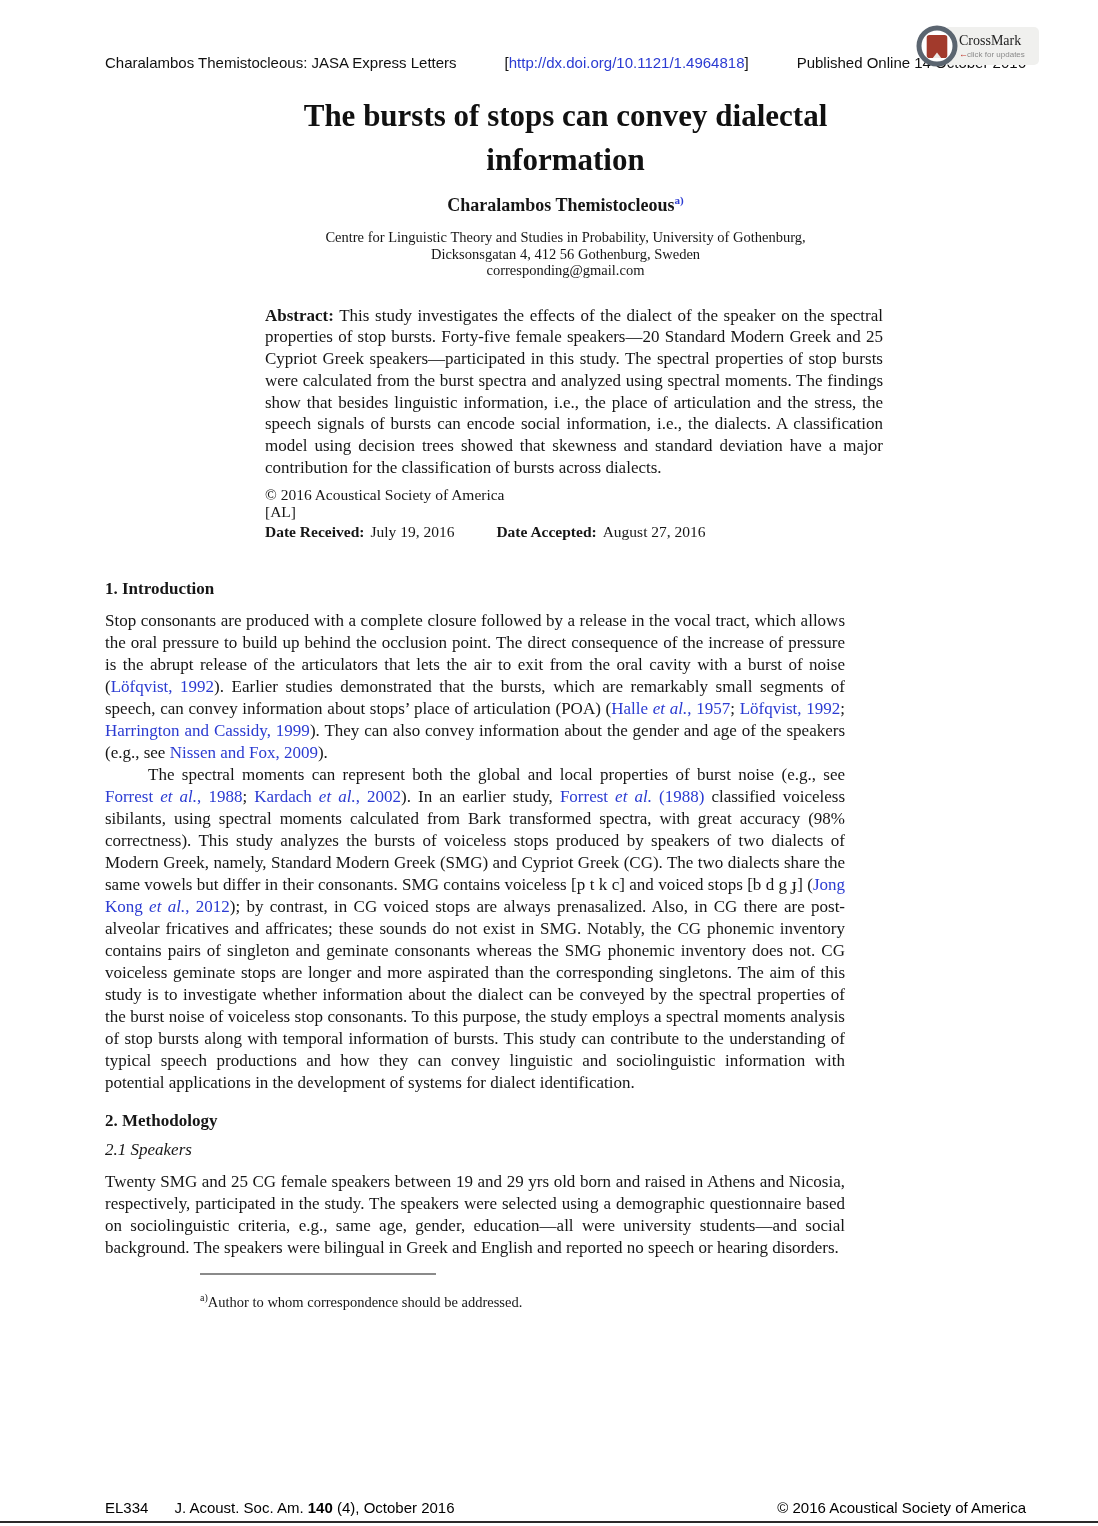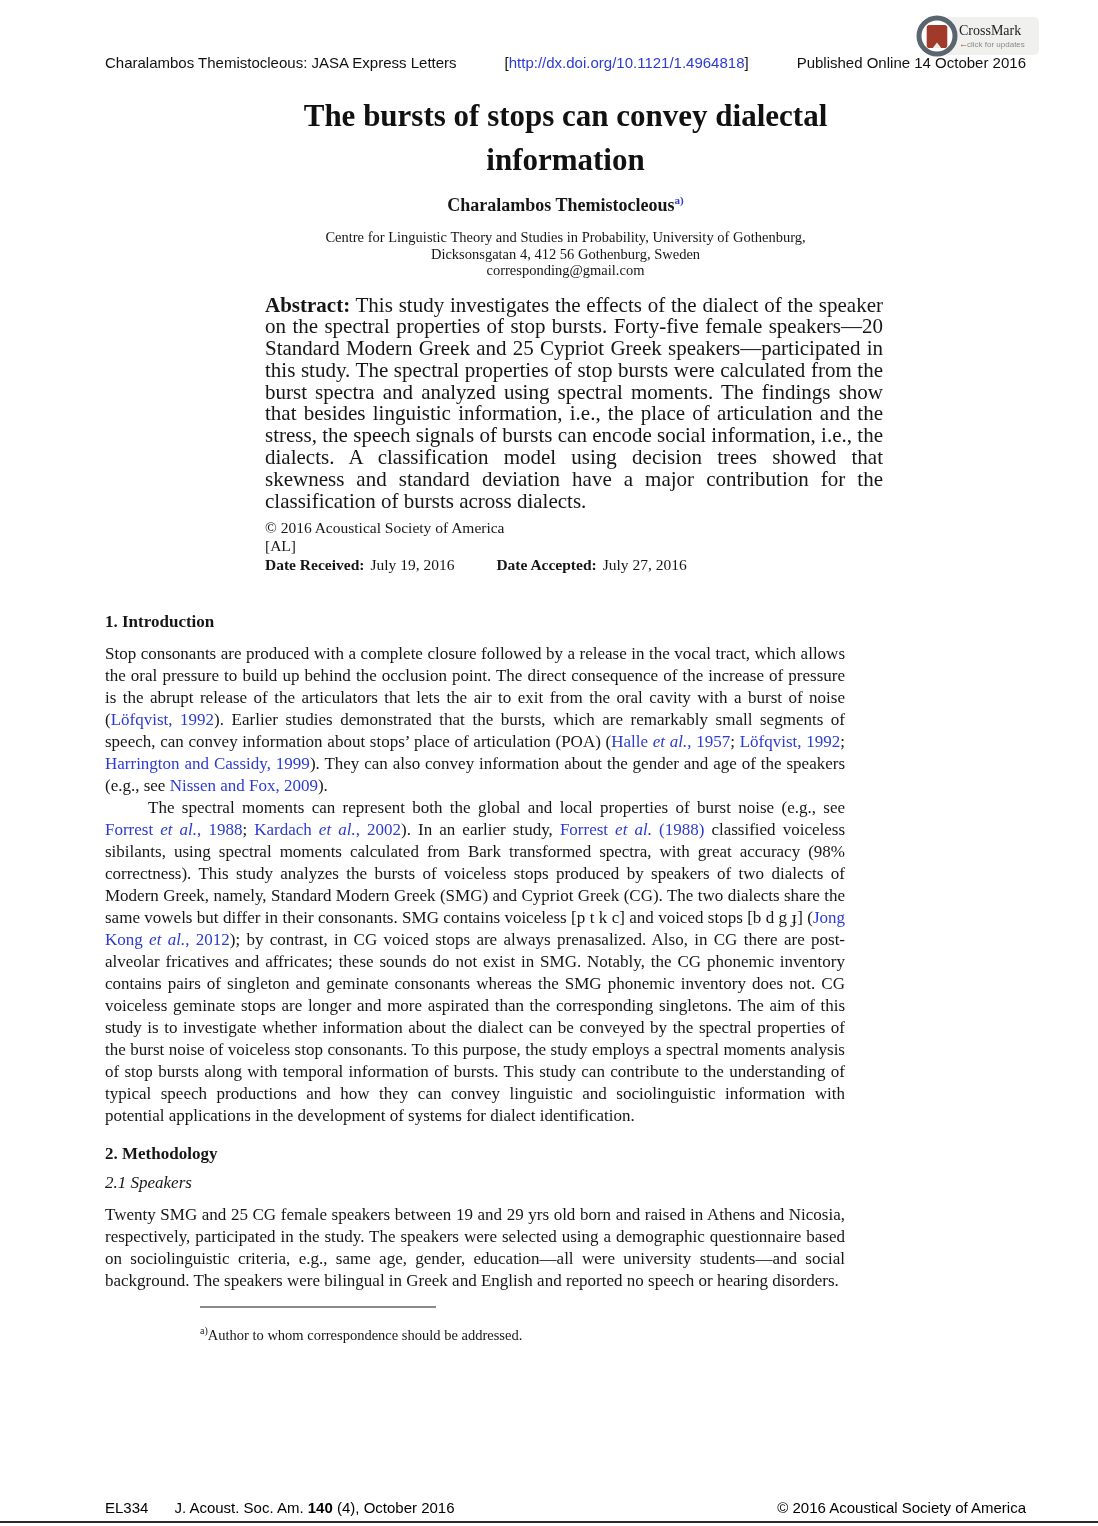--- a/index.html
+++ b/index.html
@@ -23,40 +23,40 @@
   .header-row{
     margin-top:54px;
     display:flex;justify-content:space-between;align-items:baseline;
     font-family:"Liberation Sans","DejaVu Sans",sans-serif;
     font-size:15px;line-height:18px;color:#111;
   }
   .doi-wrap{white-space:nowrap;}
   .doi-wrap a{color:var(--link);text-decoration:none;}
 
   
-  .crossmark{position:absolute;top:12px;right:56px;width:128px;height:48px;}
+  .crossmark{position:absolute;top:22px;right:56px;width:128px;height:48px;}
   .cm-title{font-family:"Liberation Serif","DejaVu Serif",serif;font-size:14px;fill:#222;}
   .cm-sub{font-family:"Liberation Sans","DejaVu Sans",sans-serif;font-size:8px;fill:#8a8a8a;}
   .cm-arrow{font-family:"Liberation Sans","DejaVu Sans",sans-serif;font-size:9px;fill:#c13b2f;}
 
   
   .title{
     margin:22px auto 0 auto;max-width:650px;
     font-size:31px;line-height:44px;font-weight:bold;
     text-align:center;color:#111;
   }
   .author-line{margin-top:12px;text-align:center;font-size:18px;font-weight:bold;}
   .author-line sup{color:var(--link);font-size:11px;font-weight:bold;}
   .affiliation{margin-top:13px;text-align:center;font-size:14.5px;line-height:16.5px;}
 
   
   .abstract-block{margin-left:160px;width:618px;}
   .abstract-text{
-    margin-top:16px;
-    font-size:21px;line-height:21.8px;
+    margin-top:26px;
+    font-size:17px;line-height:21.8px;
     text-align:justify;
   }
   .copyright{margin-top:7px;font-size:15.5px;line-height:17.5px;}
   .tag{font-size:15.5px;line-height:17.5px;}
   .dates{font-size:15.5px;line-height:19px;margin-top:1px;}
   .dates .b{font-weight:bold;}
   .dates .v{margin-left:6px;}
   .dates .gap{margin-left:42px;}
 
   
@@ -130,21 +130,21 @@
       <div>Centre for Linguistic Theory and Studies in Probability, University of Gothenburg,</div>
       <div>Dicksonsgatan 4, 412 56 Gothenburg, Sweden</div>
       <div>corresponding@gmail.com</div>
     </div>
 
     <div class="abstract-block">
       <div class="abstract-text"><span class="seg-b">Abstract:</span><span> This study investigates the effects of the dialect of the speaker on the spectral properties of stop bursts. Forty-five female speakers—20 Standard Modern Greek and 25 Cypriot Greek speakers—participated in this study. The spectral properties of stop bursts were calculated from the burst spectra and analyzed using spectral moments. The findings show that besides linguistic information, i.e., the place of articulation and the stress, the speech signals of bursts can encode social information, i.e., the dialects. A classification model using decision trees showed that skewness and standard deviation have a major contribution for the classification of bursts across dialects.</span></div>
       <div class="copyright">© 2016 Acoustical Society of America</div>
       <div class="tag">[AL]</div>
       <div class="dates">
-        <span class="b">Date Received:</span><span class="v">July 19, 2016</span><span class="b gap">Date Accepted:</span><span class="v">July 27, 2016</span>
+        <span class="b">Date Received:</span><span class="v">July 19, 2016</span><span class="b gap">Date Accepted:</span><span class="v">August 27, 2016</span>
       </div>
     </div>
 
     <div class="section">
       <h2 class="sec-head">1. Introduction</h2>
       <p class="body-par"><span>Stop consonants are produced with a complete closure followed by a release in the vocal tract, which allows the oral pressure to build up behind the occlusion point. The direct consequence of the increase of pressure is the abrupt release of the articulators that lets the air to exit from the oral cavity with a burst of noise (</span><span class="seg-l">Löfqvist, 1992</span><span>). Earlier studies demonstrated that the bursts, which are remarkably small segments of speech, can convey information about stops’ place of articulation (POA) (</span><span class="seg-l">Halle </span><span class="seg-li">et al.</span><span class="seg-l">, 1957</span><span>; </span><span class="seg-l">Löfqvist, 1992</span><span>; </span><span class="seg-l">Harrington and Cassidy, 1999</span><span>). They can also convey information about the gender and age of the speakers (e.g., see </span><span class="seg-l">Nissen and Fox, 2009</span><span>).</span></p>
       <p class="body-par no-gap indent"><span>The spectral moments can represent both the global and local properties of burst noise (e.g., see </span><span class="seg-l">Forrest </span><span class="seg-li">et al.</span><span class="seg-l">, 1988</span><span>; </span><span class="seg-l">Kardach </span><span class="seg-li">et al.</span><span class="seg-l">, 2002</span><span>). In an earlier study, </span><span class="seg-l">Forrest </span><span class="seg-li">et al.</span><span class="seg-l"> (1988)</span><span> classified voiceless sibilants, using spectral moments calculated from Bark transformed spectra, with great accuracy (98% correctness). This study analyzes the bursts of voiceless stops produced by speakers of two dialects of Modern Greek, namely, Standard Modern Greek (SMG) and Cypriot Greek (CG). The two dialects share the same vowels but differ in their consonants. SMG contains voiceless [p t k c] and voiced stops [b d g ɟ] (</span><span class="seg-l">Jong Kong </span><span class="seg-li">et al.</span><span class="seg-l">, 2012</span><span>); by contrast, in CG voiced stops are always prenasalized. Also, in CG there are post-alveolar fricatives and affricates; these sounds do not exist in SMG. Notably, the CG phonemic inventory contains pairs of singleton and geminate consonants whereas the SMG phonemic inventory does not. CG voiceless geminate stops are longer and more aspirated than the corresponding singletons. The aim of this study is to investigate whether information about the dialect can be conveyed by the spectral properties of the burst noise of voiceless stop consonants. To this purpose, the study employs a spectral moments analysis of stop bursts along with temporal information of bursts. This study can contribute to the understanding of typical speech productions and how they can convey linguistic and sociolinguistic information with potential applications in the development of systems for dialect identification.</span></p>
       <h2 class="sec-head tight">2. Methodology</h2>
       <h3 class="subsec-head">2.1 Speakers</h3>
       <p class="body-par"><span>Twenty SMG and 25 CG female speakers between 19 and 29 yrs old born and raised in Athens and Nicosia, respectively, participated in the study. The speakers were selected using a demographic questionnaire based on sociolinguistic criteria, e.g., same age, gender, education—all were university students—and social background. The speakers were bilingual in Greek and English and reported no speech or hearing disorders.</span></p>

